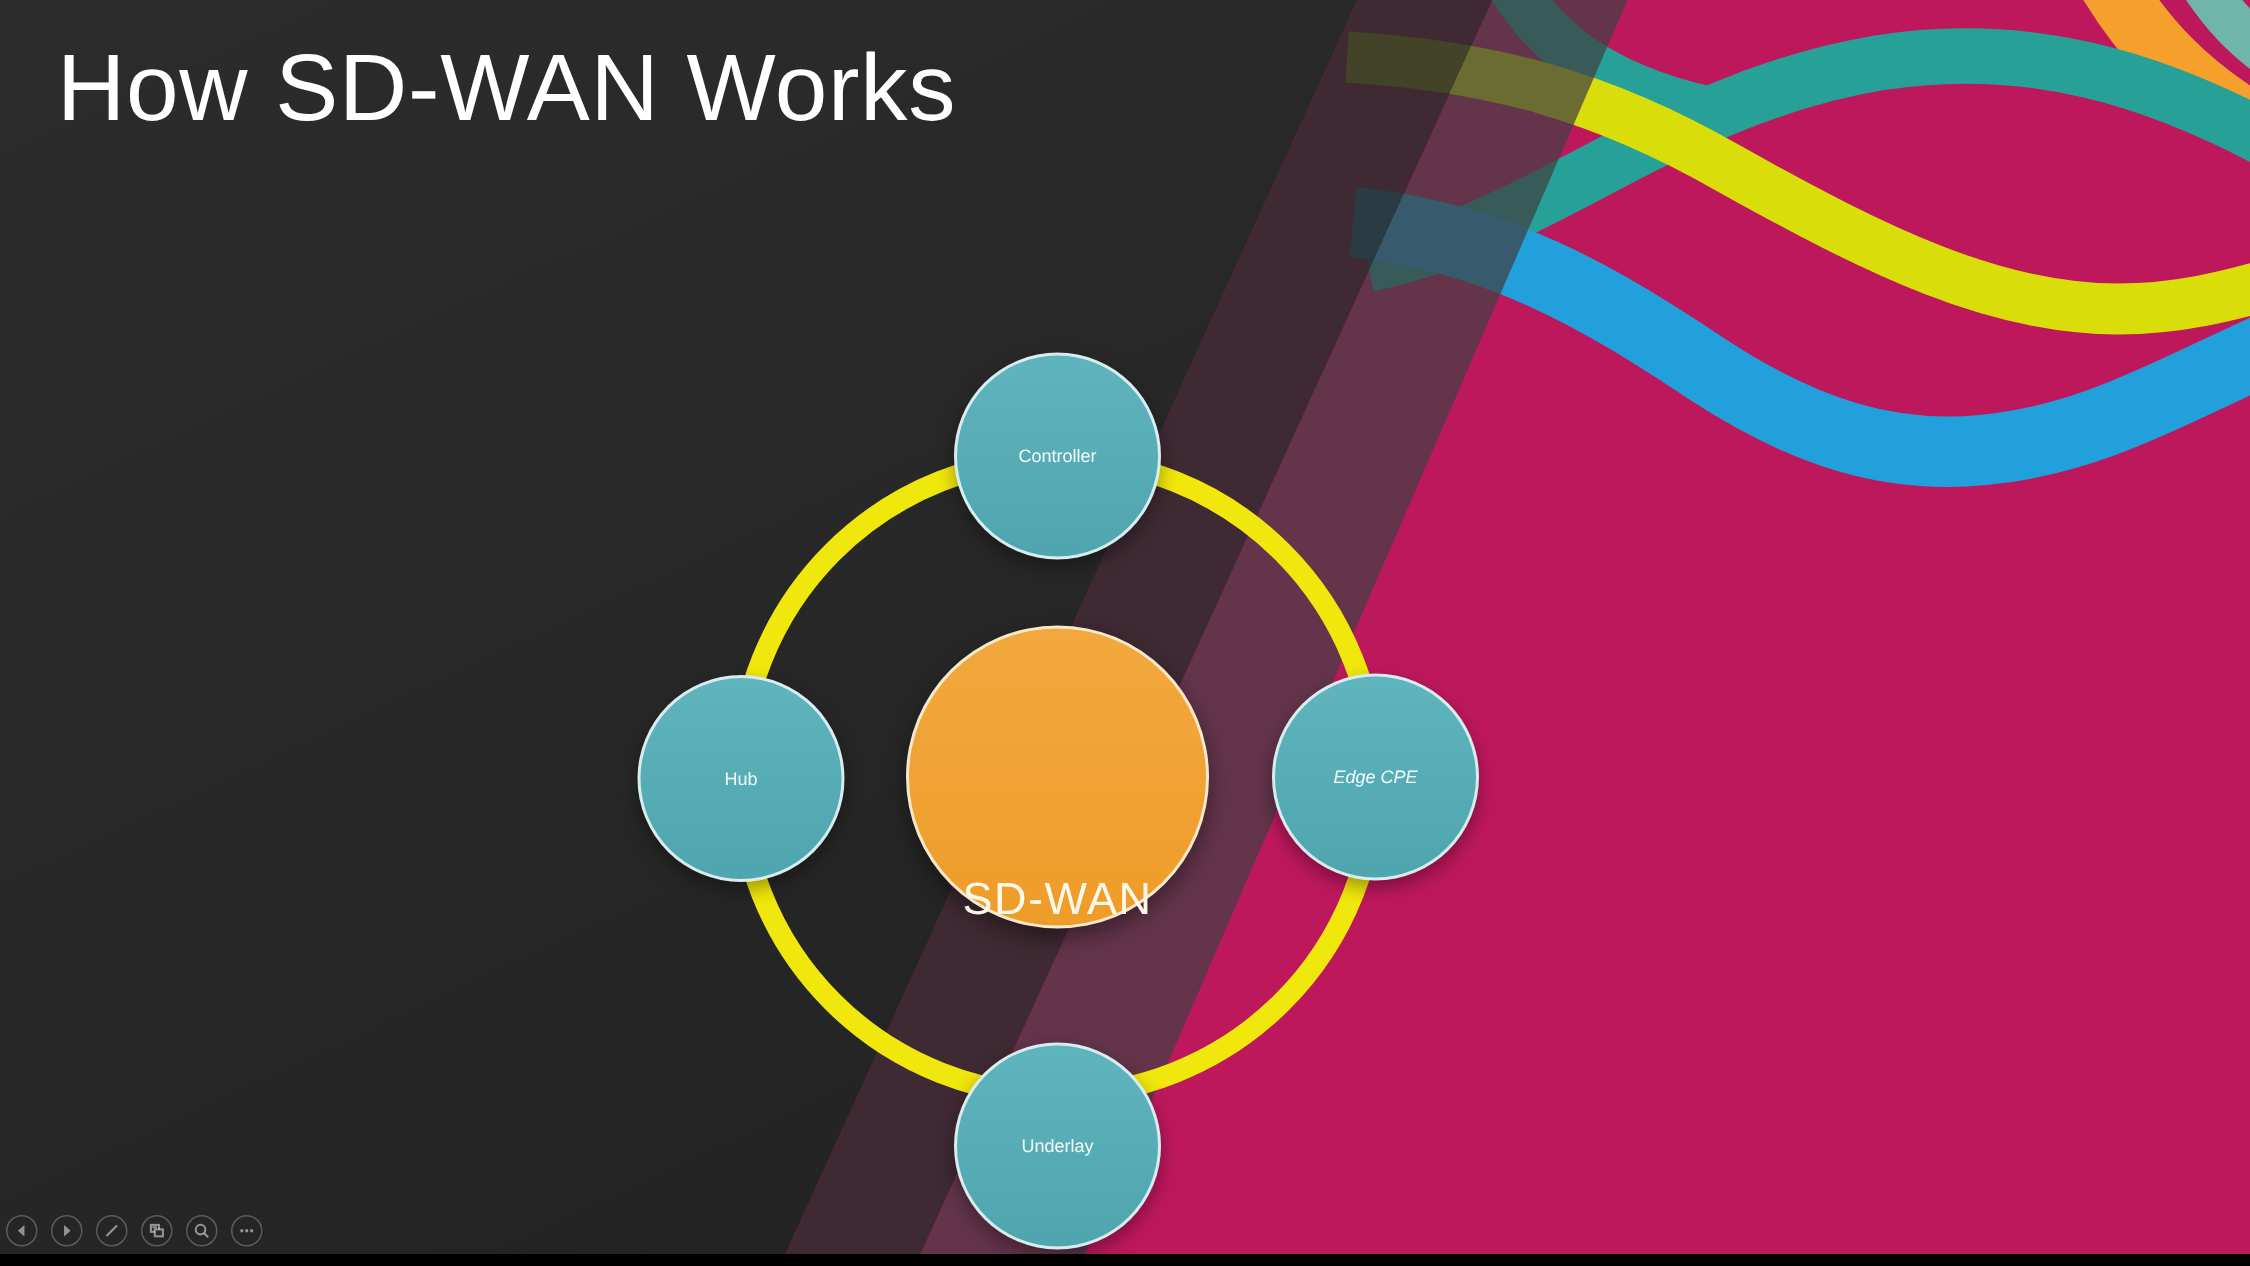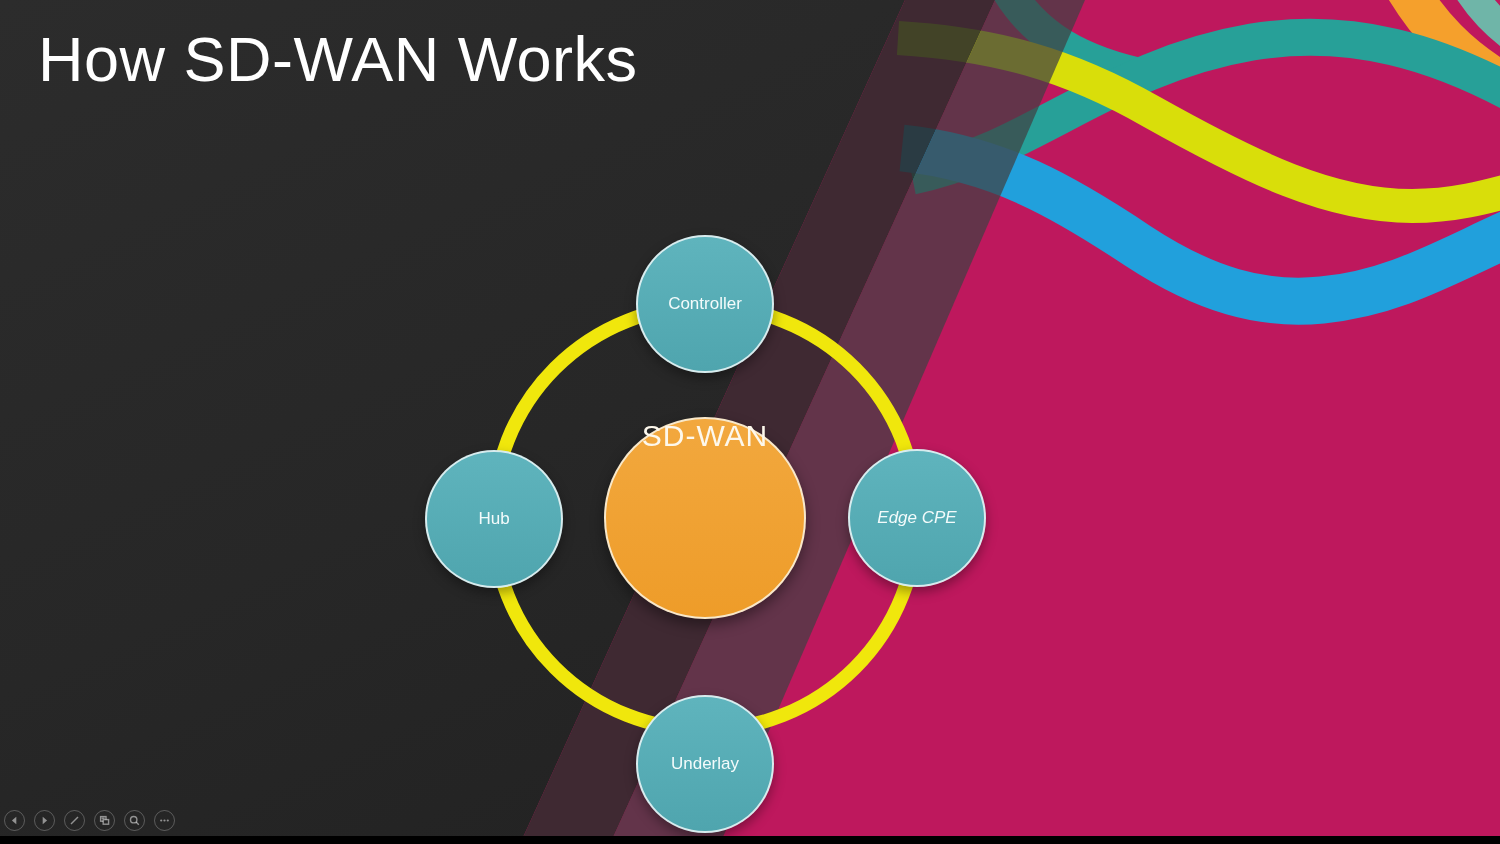--- a/index.html
+++ b/index.html
@@ -35,33 +35,33 @@
   
   .ring {
     position:absolute; left:486px; top:299px; width:410px; height:410px;
     border:14px solid #F0E70C; border-radius:50%;
   }
   .node {
     position:absolute; width:138px; height:138px; border-radius:50%;
     background:linear-gradient(#5fb4bd,#4fa5ae);
     border:2px solid rgba(233,245,246,0.88); box-sizing:border-box;
     display:flex; align-items:center; justify-content:center;
-    color:#f3fbfb; font-size:17px;
+    color:#f3fbfb; font-size:12px;
     box-shadow:0 5px 12px rgba(0,0,0,0.35);
   }
   .node-top      { left:636px; top:235px; }
   .node-left     { left:425px; top:450px; }
   .node-right    { left:848px; top:449px;font-style:italic; }
   .node-bottom   { left:636px; top:695px; }
   .center-node {
     position:absolute; left:604px; top:417px; width:202px; height:202px;
     border-radius:50%;
     background:linear-gradient(#f2a83e,#ee9c29);
     border:2px solid rgba(248,240,218,0.9); box-sizing:border-box;
-    display:flex; align-items:flex-start; justify-content:center;
+    display:flex; align-items:flex-end; justify-content:center;
     color:#fdf8ec; font-size:30px; letter-spacing:1px;
     box-shadow:0 6px 14px rgba(0,0,0,0.4);
   }
 
   
   .toolbar {
     position:absolute; left:4px; bottom:5px; display:flex; gap:9px;
   }
   .tbtn {
     width:21px; height:21px; border-radius:50%;

